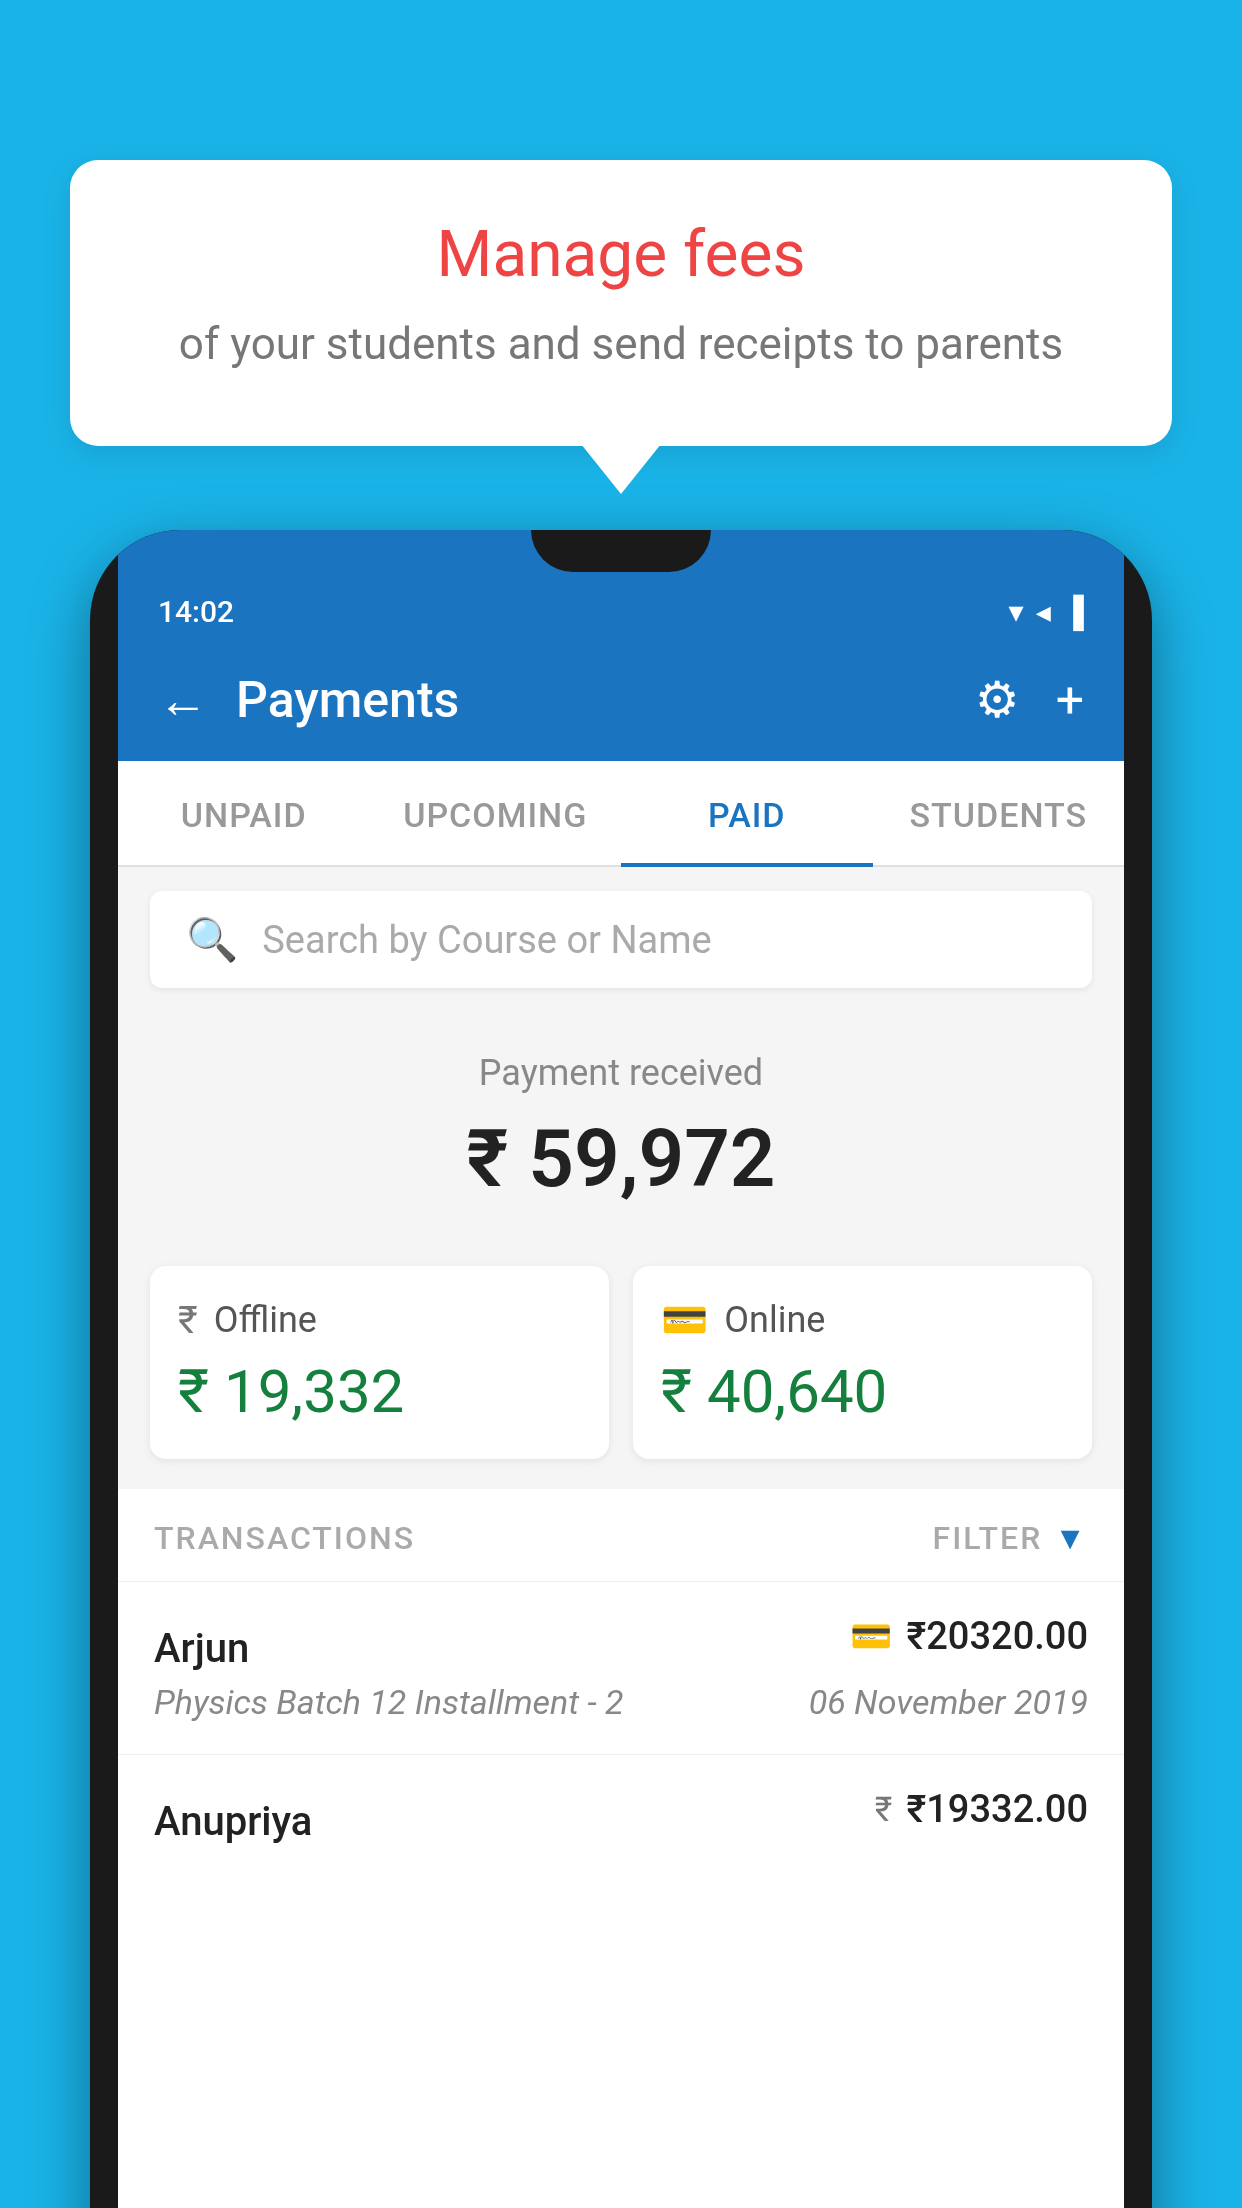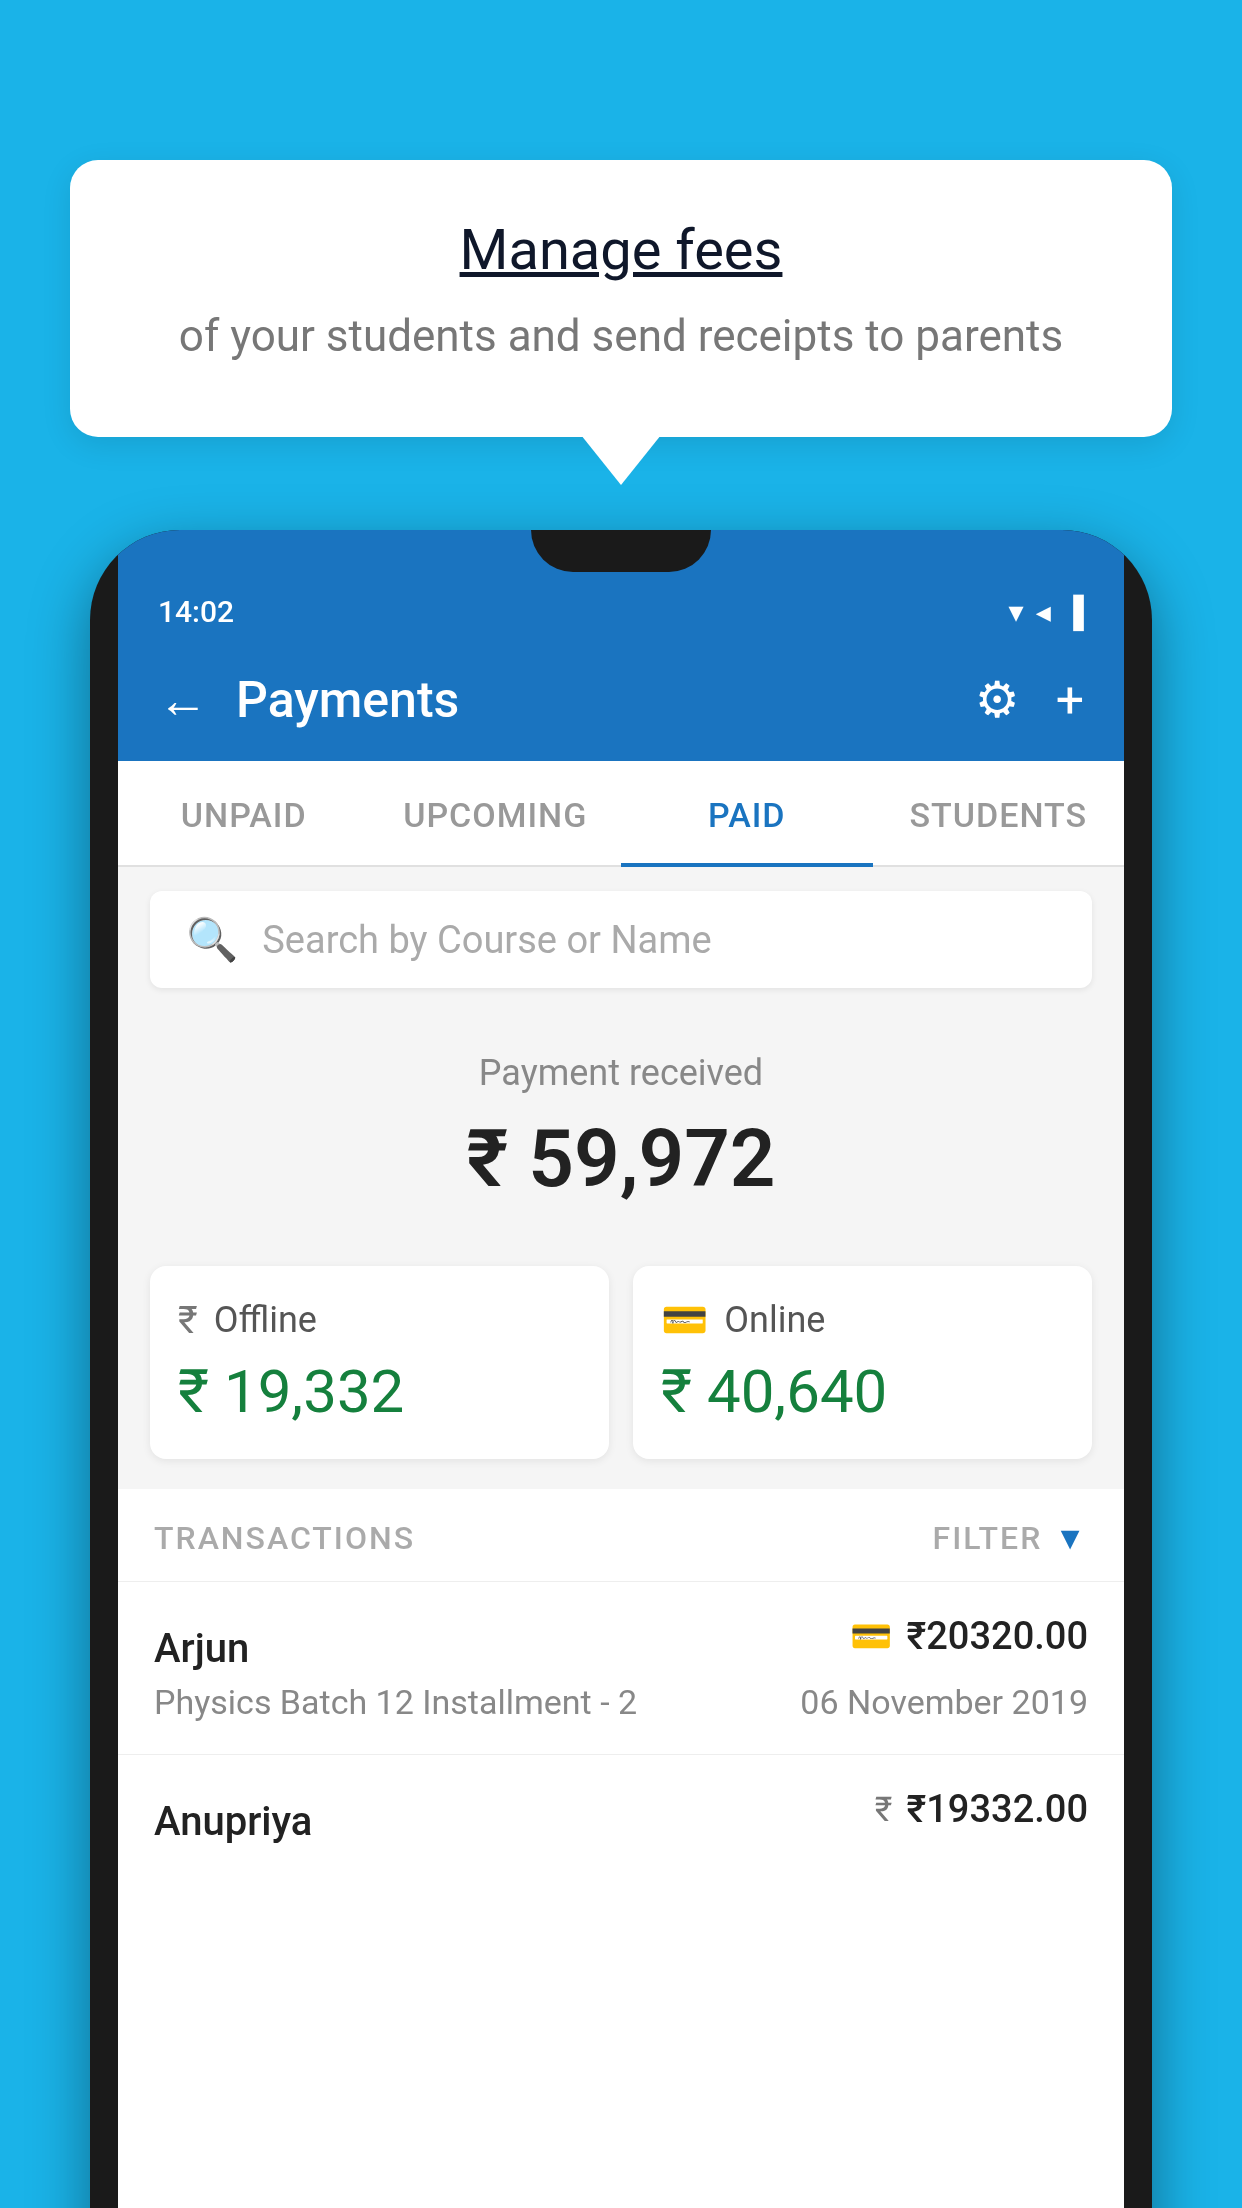--- a/index.html
+++ b/index.html
@@ -33,26 +33,25 @@
       left: 50%;
       transform: translateX(-50%);
       width: 0;
       height: 0;
       border-left: 40px solid transparent;
       border-right: 40px solid transparent;
       border-top: 50px solid white;
     }
 
     .bubble-title {
-      font-size: 56px;
-      color: #0f172a;
+      font-size: 64px;
+      color: #ef4444;
       font-weight: 400;
       line-height: 1.1;
       margin-bottom: 24px;
-      text-decoration: underline;
     }
 
     .bubble-subtitle {
       font-size: 44px;
       color: #777;
       font-weight: 400;
       line-height: 1.4;
     }
 
     
@@ -332,20 +331,21 @@
     .transaction-amount {
       font-size: 38px;
       color: #222;
       font-weight: 500;
     }
 
     .transaction-sub {
       display: flex;
       justify-content: space-between;
       align-items: flex-end;
+      font-style: italic;
     }
 
     .transaction-course {
       font-size: 34px;
       color: #888;
     }
 
     .transaction-date {
       font-size: 34px;
       color: #888;

